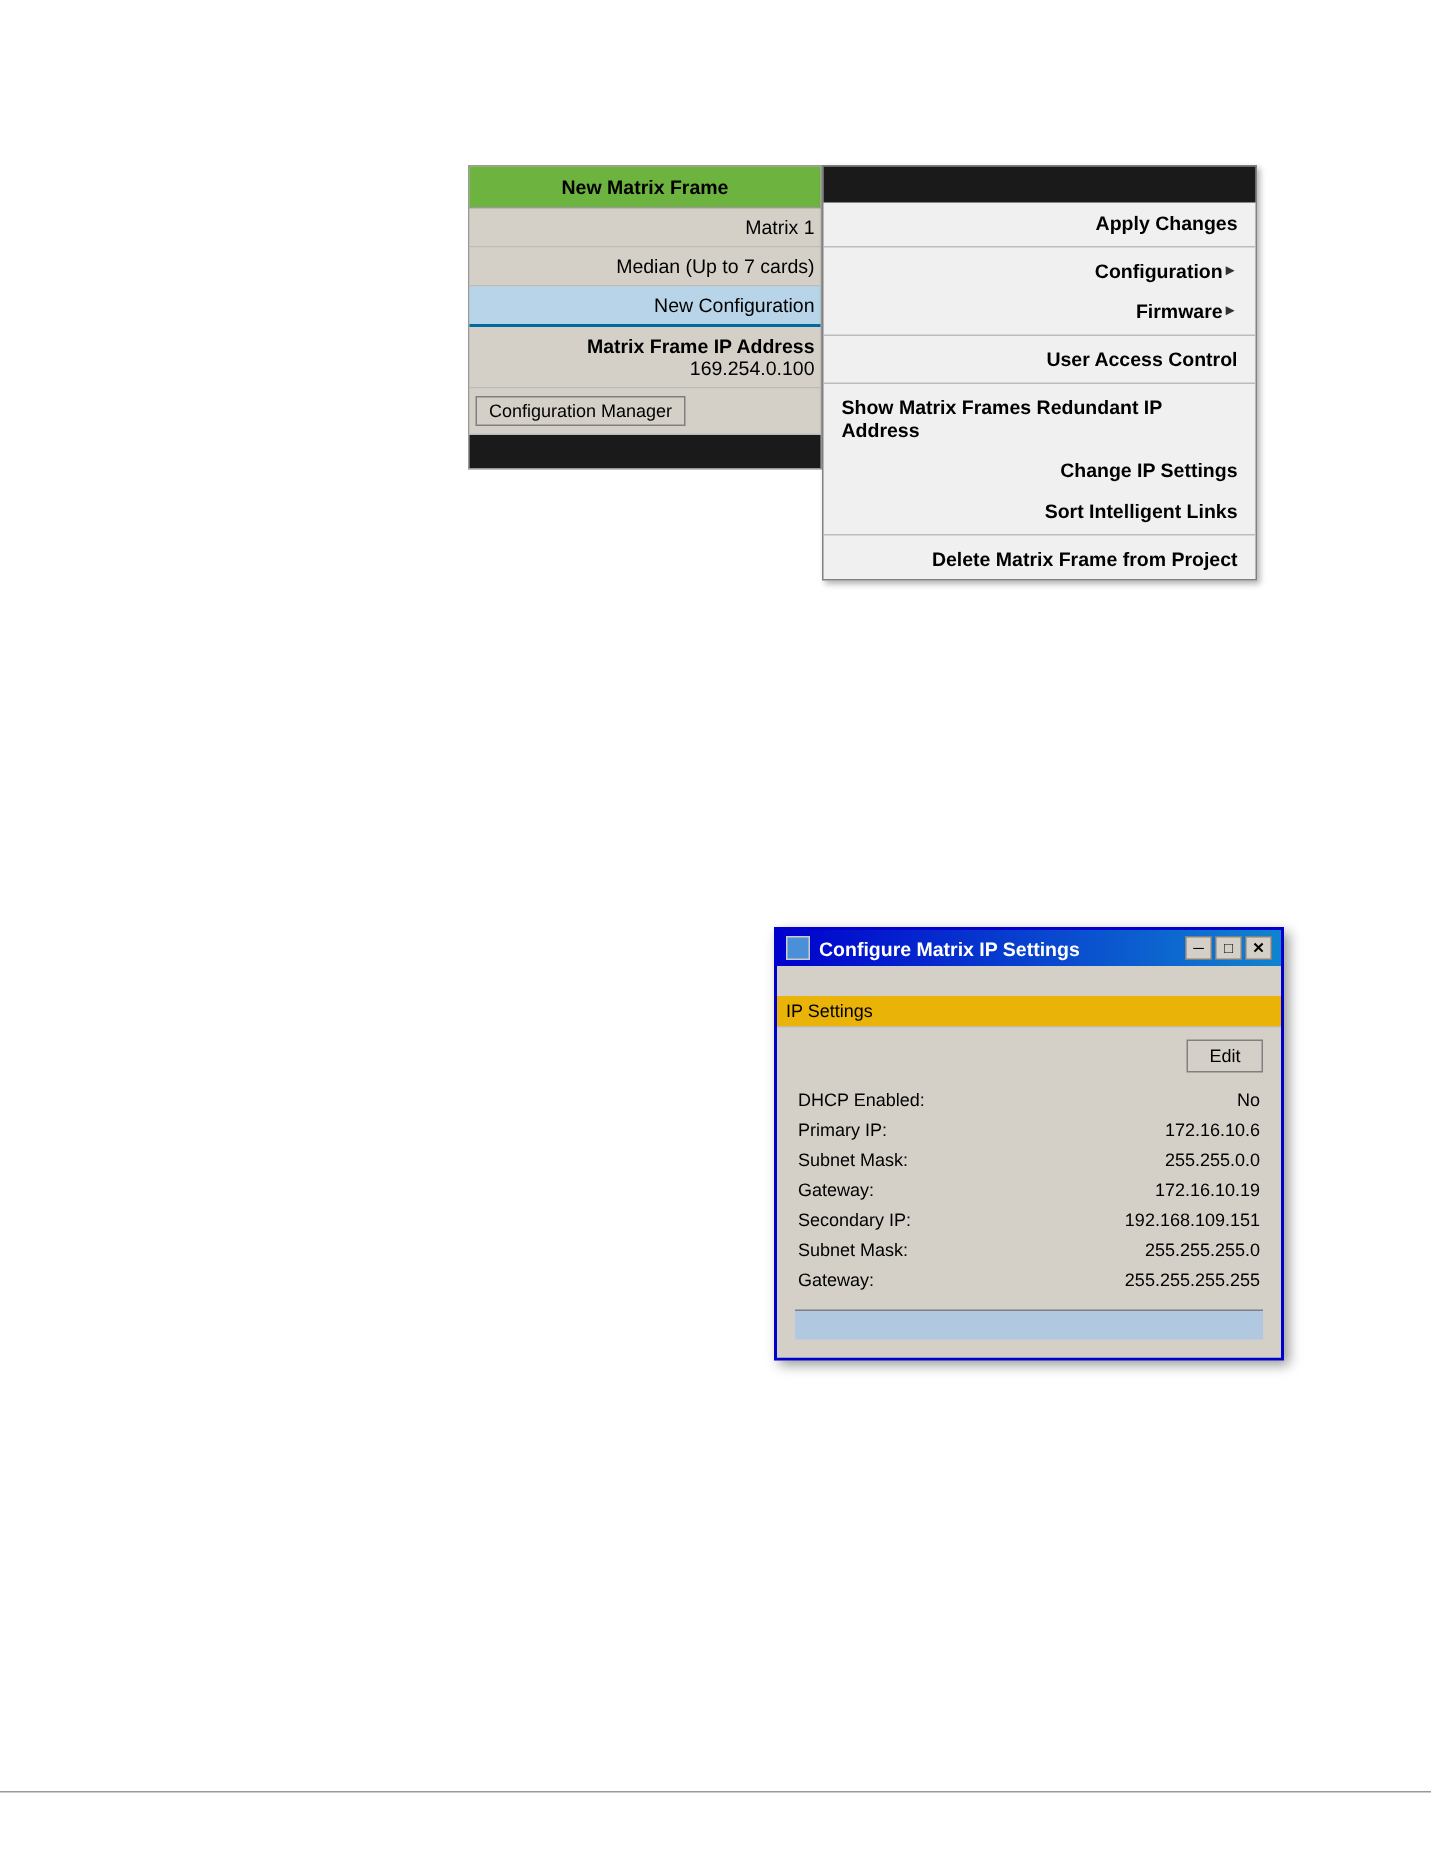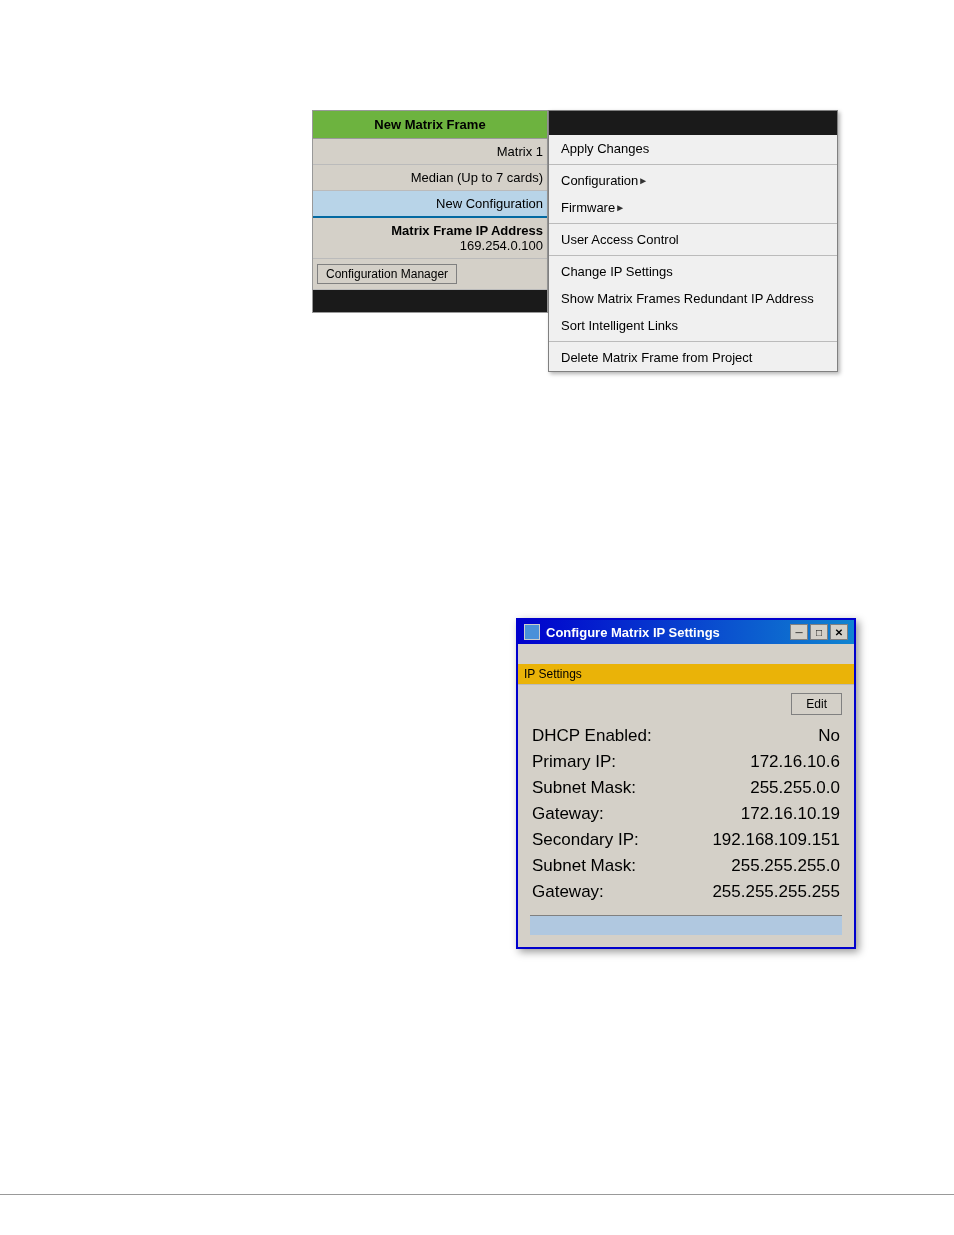--- a/index.html
+++ b/index.html
@@ -97,23 +97,24 @@
     .context-menu-header {
       background: #1a1a1a;
       height: 24px;
     }
 
     .context-menu-item {
       padding: 6px 12px;
       cursor: pointer;
       color: #000;
       display: flex;
-      justify-content: flex-start;
+      justify-content: flex-end;
       align-items: center;
       border-bottom: none;
+      font-weight: bold;
     }
 
     .context-menu-separator {
       border-top: 1px solid #bbb;
       margin: 2px 0;
     }
 
     .submenu-arrow {
       font-size: 10px;
       color: #333;
@@ -205,21 +206,21 @@
       cursor: pointer;
     }
 
     .ip-settings-table {
       width: 100%;
       border-collapse: collapse;
     }
 
     .ip-settings-table tr td {
       padding: 3px 2px;
-      font-size: 17px;
+      font-size: 12px;
       color: #000;
     }
 
     .ip-settings-table tr td:first-child {
       text-align: left;
       color: #000;
     }
 
     .ip-settings-table tr td:last-child {
       text-align: right;
@@ -300,25 +301,25 @@
 
     <div class="context-menu-separator"></div>
 
     <div class="context-menu-item">
       <span>User Access Control</span>
     </div>
 
     <div class="context-menu-separator"></div>
 
     <div class="context-menu-item">
+      <span>Show Matrix Frames Redundant IP Address</span>
+    </div>
+
+    <div class="context-menu-item">
       <span>Change IP Settings</span>
-    </div>
-
-    <div class="context-menu-item">
-      <span>Show Matrix Frames Redundant IP Address</span>
     </div>
 
     <div class="context-menu-item">
       <span>Sort Intelligent Links</span>
     </div>
 
     <div class="context-menu-separator"></div>
 
     <div class="context-menu-item">
       <span>Delete Matrix Frame from Project</span>

